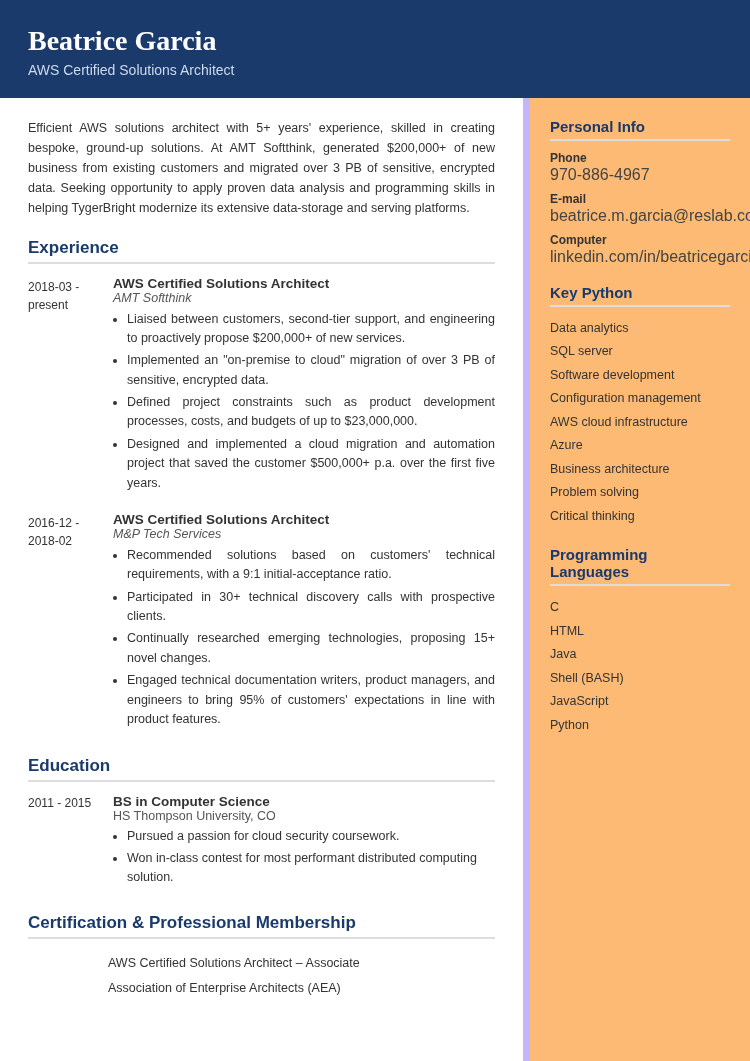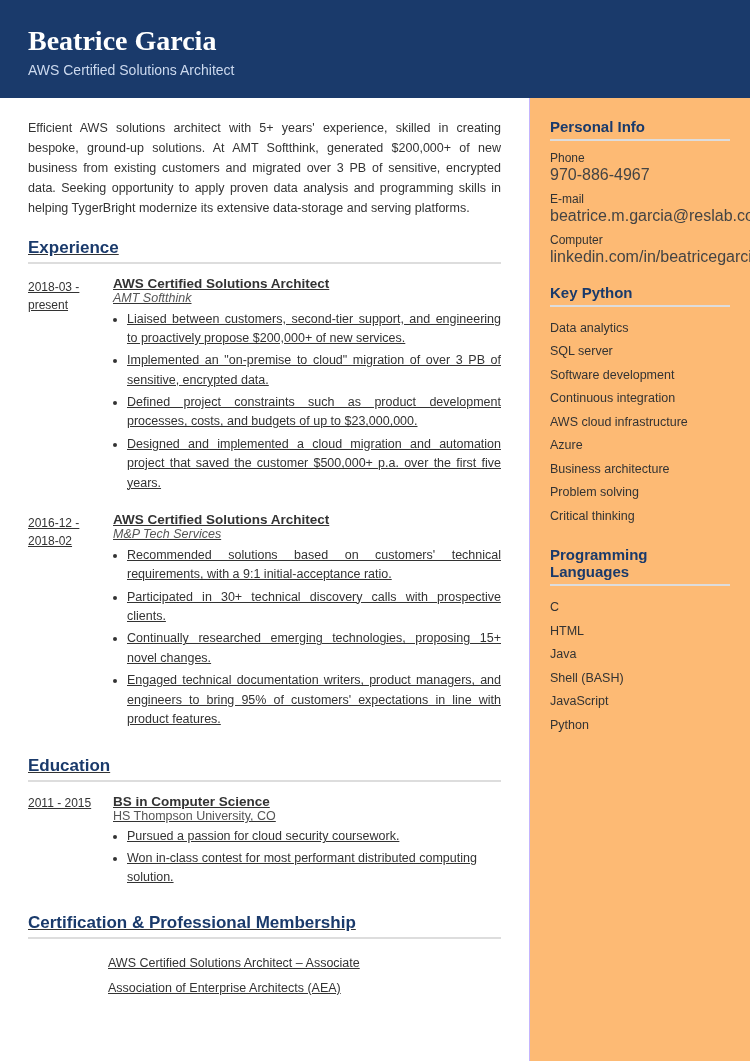--- a/index.html
+++ b/index.html
@@ -40,21 +40,21 @@
     }
     
     .body {
       display: flex;
       flex: 1;
     }
     
     .left {
       flex: 1;
       padding: 20px 28px 32px 28px;
-      border-right: 1px solid #c4b5fd;
+      border-right: 7px solid #c4b5fd;
     }
     
     .right {
       width: 220px;
       padding: 20px 20px 20px 20px;
       background: #fdba74;
     }
     
     .summary {
       font-size: 12.5px;
@@ -66,21 +66,21 @@
     
     .section-title {
       font-size: 17px;
       font-weight: bold;
       color: #1a3a6b;
       border-bottom: 2px solid #ddd;
       padding-bottom: 4px;
       margin-bottom: 12px;
     }
     
-    .section { margin-bottom: 24px; text-decoration: underline; }
+    .section { margin-bottom: 24px; }
     .job-entry { display: flex; margin-bottom: 16px; }
     .job-dates {
       width: 85px;
       min-width: 85px;
       font-size: 12px;
       color: #333;
       padding-top: 2px;
       line-height: 1.5;
     }
     .job-content { flex: 1; }
@@ -143,21 +143,21 @@
     .right-section-title {
       font-size: 15px;
       font-weight: bold;
       color: #1a3a6b;
       border-bottom: 2px solid #ddd;
       padding-bottom: 4px;
       margin-bottom: 10px;
     }
     .info-label {
       font-size: 12px;
-      font-weight: normal;
+      font-weight: bold;
       color: #333;
       margin-bottom: 1px;
       margin-top: 8px;
     }
     .info-label:first-child { margin-top: 0; }
     .info-value {
       font-size: 16px;
       color: #444;
       margin-bottom: 4px;
     }
@@ -257,21 +257,21 @@
         <div class="info-value">beatrice.m.garcia@reslab.com</div>
         <div class="info-label">Computer</div>
         <div class="info-value">linkedin.com/in/beatricegarcia</div>
       </div>
 
       <div class="right-section">
         <div class="right-section-title">Key Python</div>
         <div class="skill-item">Data analytics</div>
         <div class="skill-item">SQL server</div>
         <div class="skill-item">Software development</div>
-        <div class="skill-item">Continuous integration</div>
+        <div class="skill-item">Configuration management</div>
         <div class="skill-item">AWS cloud infrastructure</div>
         <div class="skill-item">Azure</div>
         <div class="skill-item">Business architecture</div>
         <div class="skill-item">Problem solving</div>
         <div class="skill-item">Critical thinking</div>
       </div>
 
       <div class="right-section">
         <div class="right-section-title">Programming Languages</div>
         <div class="lang-item">C</div>

